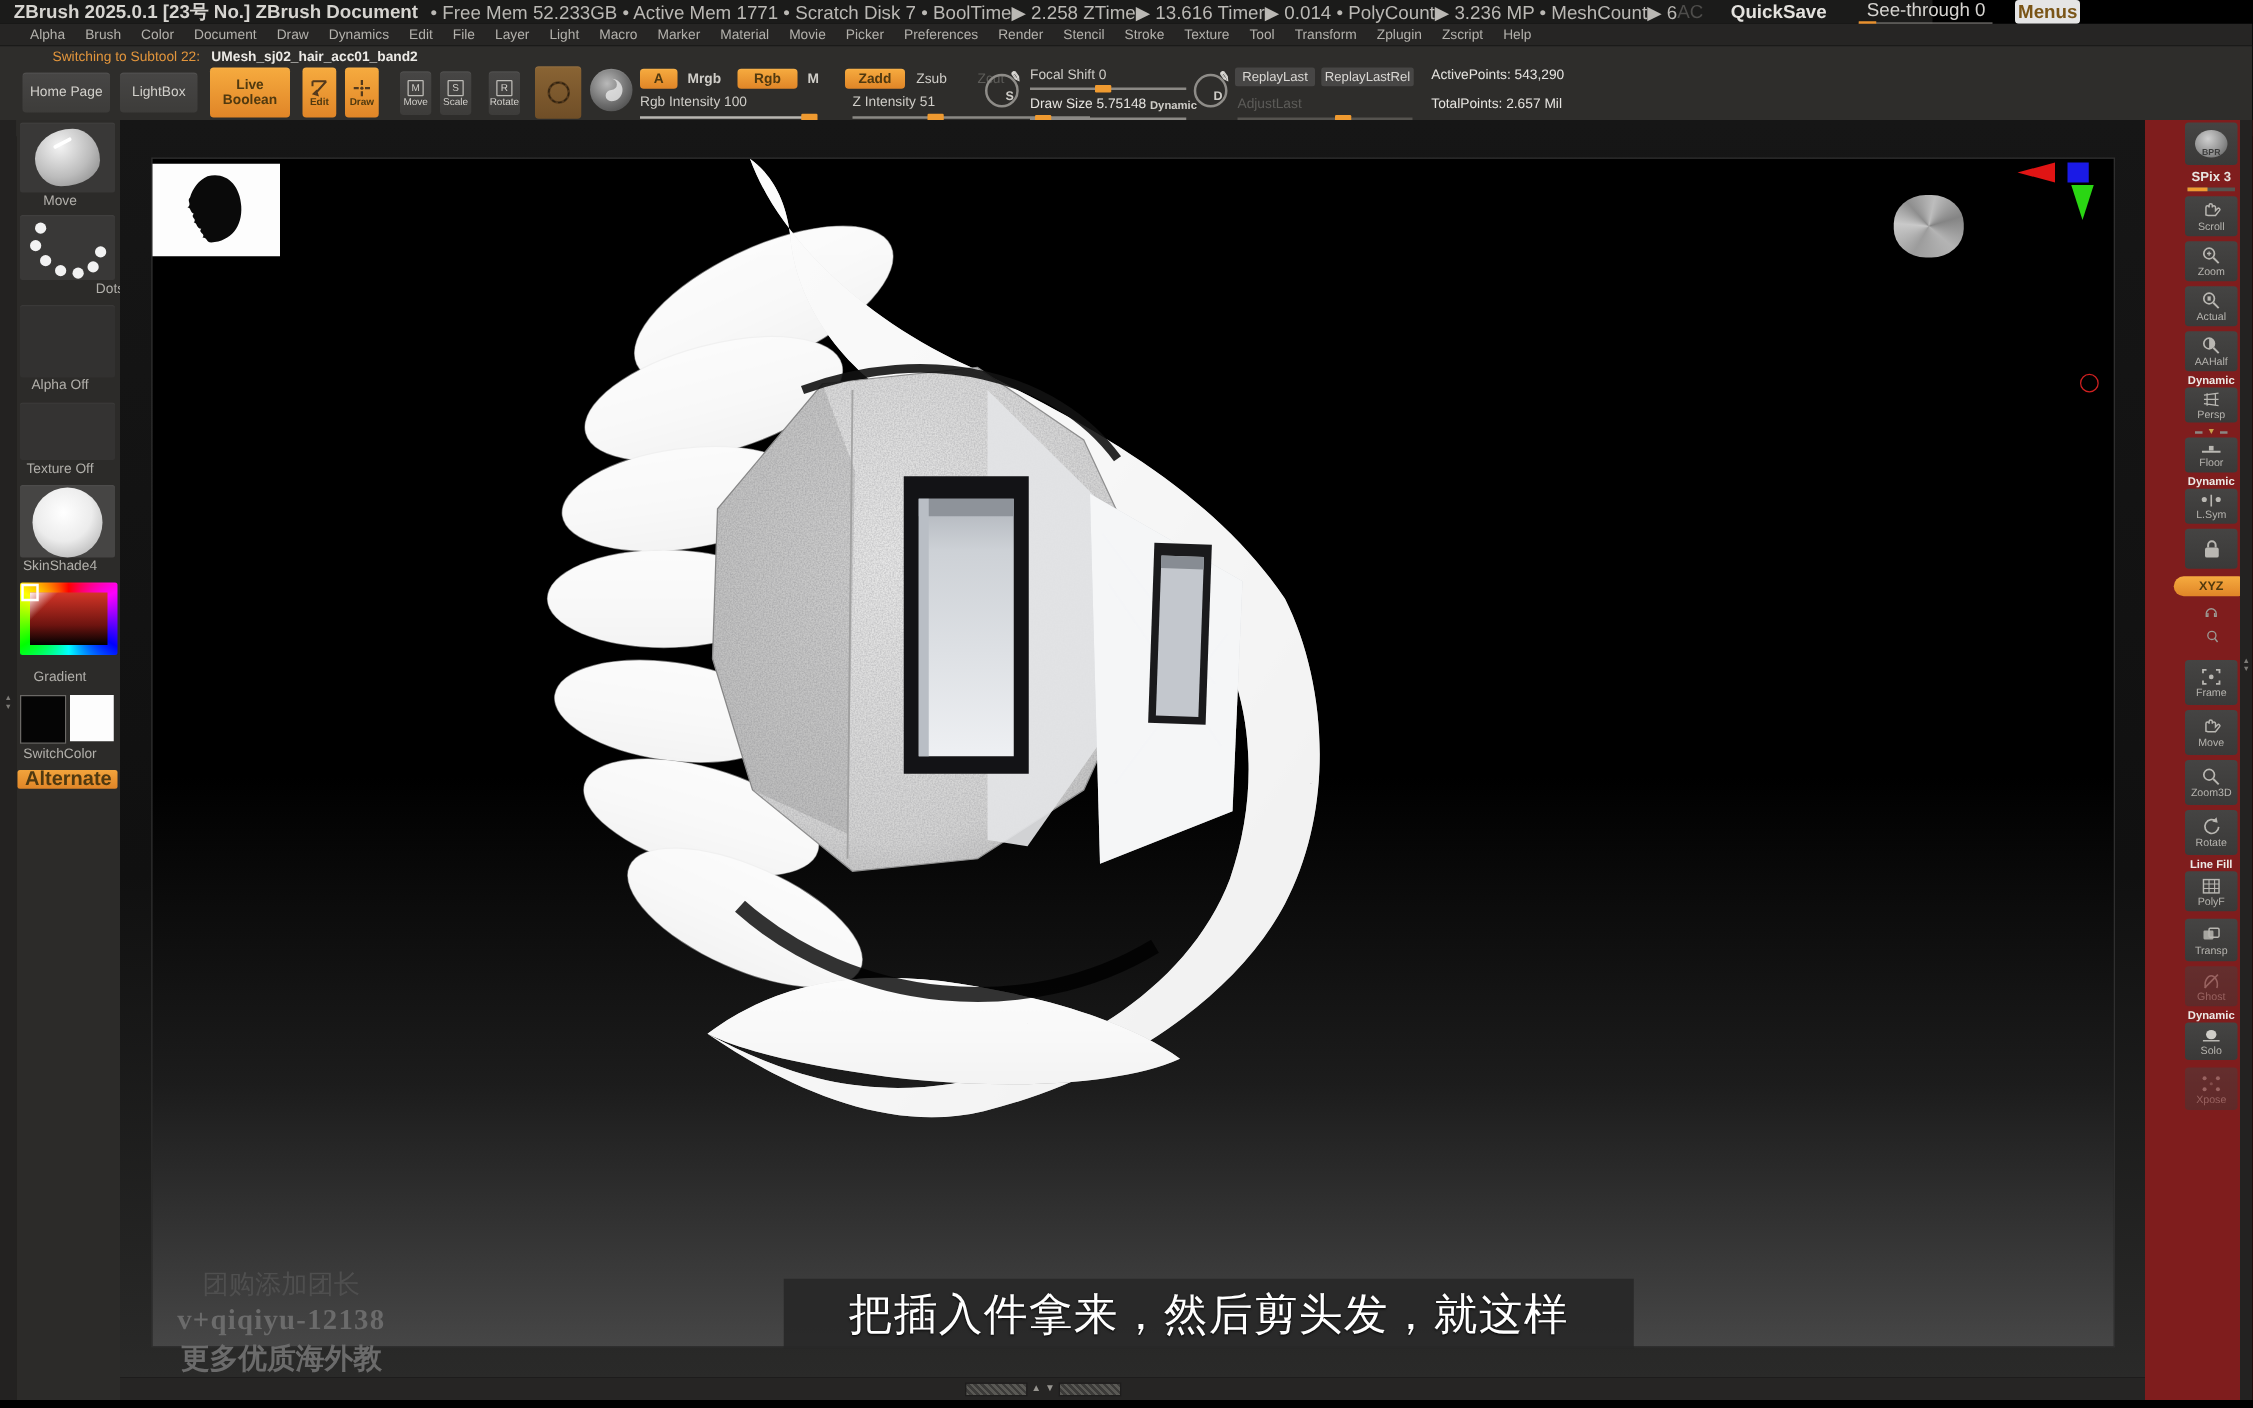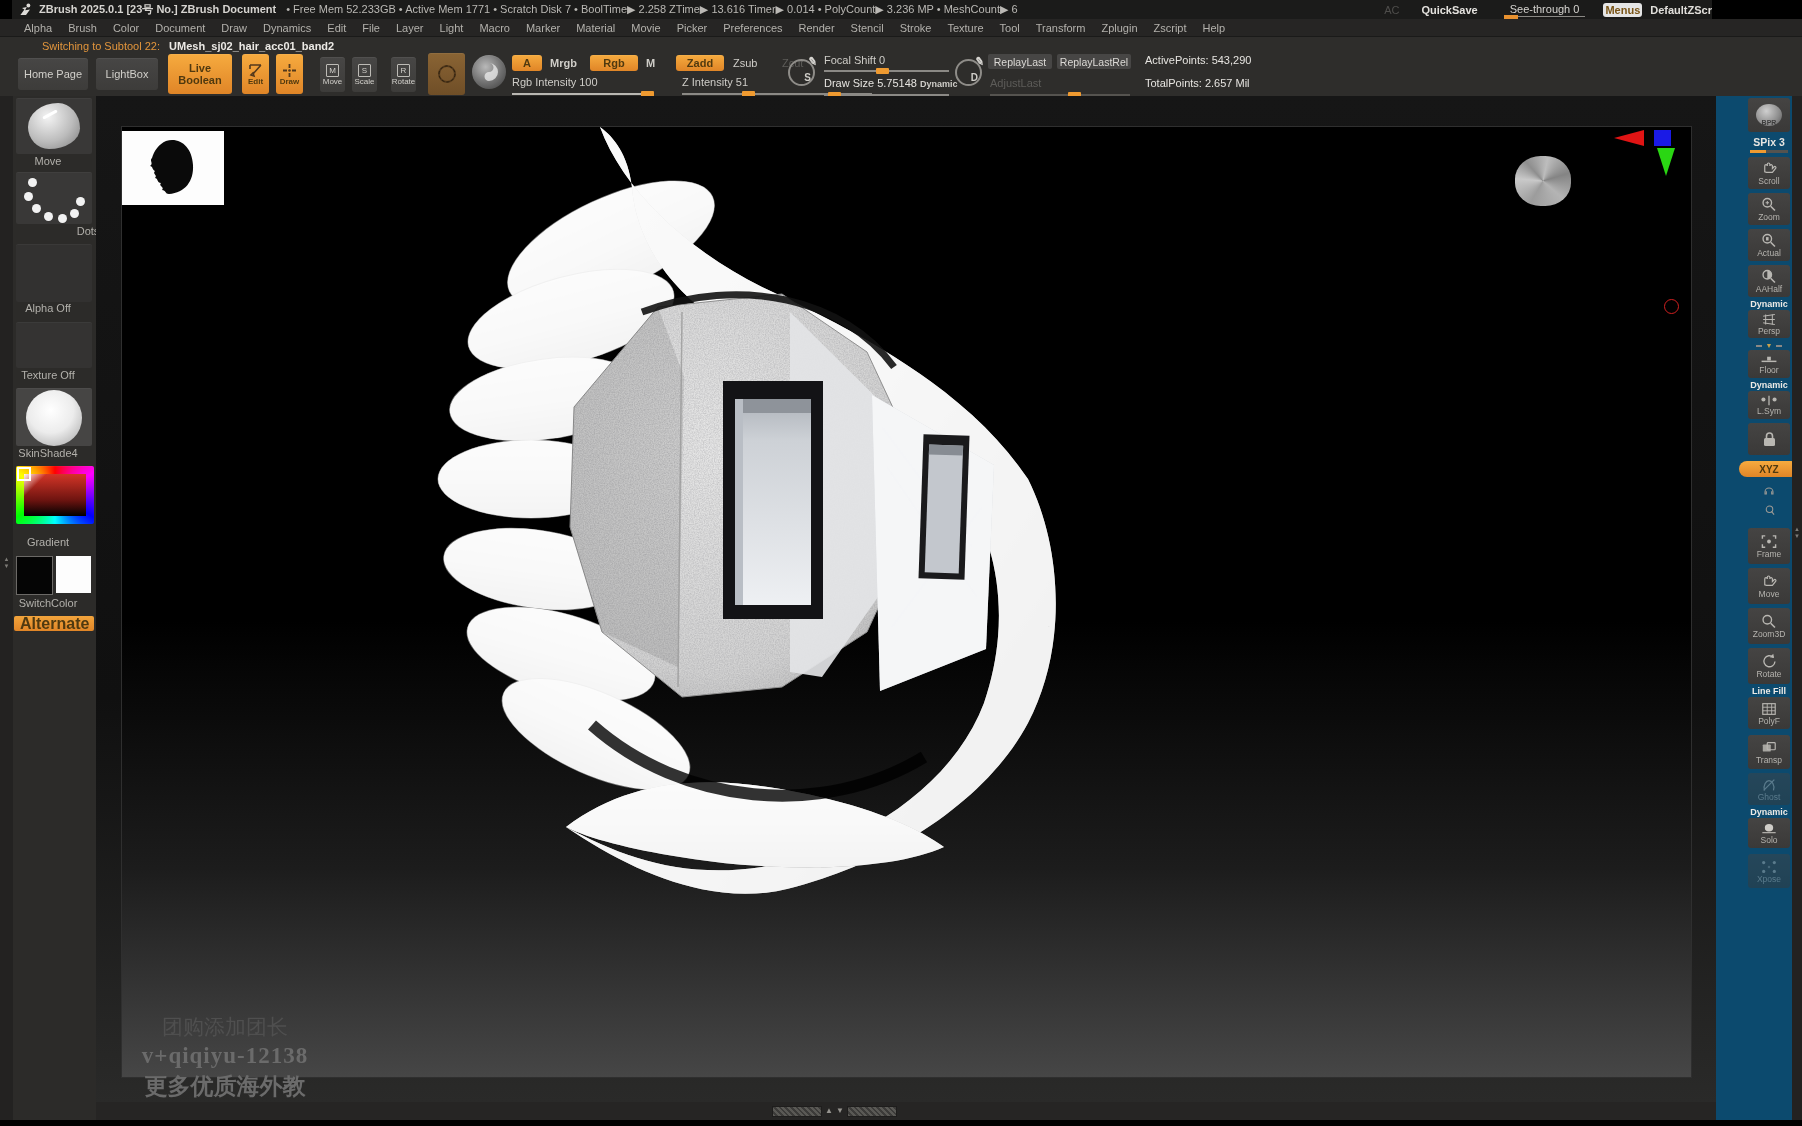--- a/index.html
+++ b/index.html
@@ -1,22 +1,22 @@
 <!DOCTYPE html>
 <html><head>
 <meta charset="utf-8">
 <style>
   html,body{margin:0;padding:0;background:#000;}
   body{width:1802px;height:1126px;position:relative;overflow:hidden;
        font-family:"Liberation Sans",sans-serif;-webkit-font-smoothing:antialiased;}
   .abs{position:absolute;}
 
   
-  #titlebar{left:12px;top:0;width:1700px;height:19px;background:#1b1b1a;display:flex;align-items:center;
-            color:#c9c7c3;font-size:11px;white-space:nowrap;}
+  #titlebar{left:0;top:0;width:1546px;height:19px;background:#1b1b1a;display:flex;align-items:center;
+            color:#c9c7c3;font-size:15px;white-space:nowrap;}
   #titlebar .logo{width:16px;height:13px;margin:0 5px 0 6px;}
   #titlebar .t{margin-right:10px;font-weight:bold;color:#d6d4d0;}
   #titlebar .stats{color:#bab8b4;}
   #titlebar .spacer{flex:1;}
   .tb-ac{color:#4e4d4b;margin-right:22px;}
   .tb-quicksave{color:#e4e2de;font-weight:bold;margin-right:26px;}
   .tb-seethrough{color:#d6d4d0;border-bottom:1px solid #8a8884;padding:0 6px 1px 6px;position:relative;margin-right:18px;}
   .tb-seethrough .knob{position:absolute;left:0;bottom:-3px;width:14px;height:4px;background:#e8912f;}
   .tb-menus{background:#e5e5e5;color:#7a5517;border-radius:3px;padding:1px 2px;font-weight:bold;margin-right:8px;}
   .tb-defzs{color:#e0dedA;font-weight:bold;overflow:hidden;}
@@ -99,21 +99,21 @@
 
   
   #bottomstrip{left:96px;top:1102px;width:1620px;height:18px;background:#262524;display:flex;align-items:center;}
   #hscroll{margin-left:676px;display:flex;align-items:center;gap:3px;}
   .scrollbar-seg{width:48px;height:9px;background:repeating-linear-gradient(45deg,#5a5955 0 2px,#3c3b39 2px 4px);
                  border:1px solid #1e1d1c;}
   .scroll-arrow{color:#96948f;font-size:8px;line-height:8px;}
   #bottomblack{left:0;top:1120px;width:1802px;height:6px;background:#000;}
 
   
-  #rightshelf{left:1716px;top:96px;width:86px;height:1024px;background:#0c4a6e;}
+  #rightshelf{left:1716px;top:96px;width:86px;height:1024px;background:#7f1d1d;}
   #rightcol{position:absolute;left:30px;top:0;width:46px;display:flex;flex-direction:column;align-items:center;}
   .rtile{width:42px;height:32px;background:linear-gradient(#454443,#3a3938);border-radius:3px;margin-top:4px;
          display:flex;flex-direction:column;align-items:center;justify-content:center;color:#b6b4af;}
   .rtile .rl{font-size:8.5px;line-height:9px;color:#b6b4af;}
   .rtile.dim{opacity:.45;}
   .rbold{font-size:9px;font-weight:bold;color:#eceae6;margin-top:3px;line-height:9px;}
   .rspix{font-size:10.5px;color:#e8e6e2;font-weight:bold;margin-top:4px;}
   .rspixslider{width:38px;height:3px;background:#55534f;margin-top:2px;position:relative;}
   .rspixslider i{position:absolute;left:0;top:0;width:16px;height:3px;background:#ef9a30;}
   .rtoggles{display:flex;gap:4px;margin-top:4px;align-items:center;color:#8a8884;font-size:6px;}
@@ -528,20 +528,21 @@
     <div id="navsphere"></div>
     <div id="cursor-ring"></div>
 
     <div id="watermark">
       <div class="w0">团购添加团长</div>
       <div class="w1">v+qiqiyu-12138</div>
       <div class="w2">更多优质海外教程</div>
 
     </div>
 
+    <div id="subtitle">把插入件拿来，然后剪头发，就这样</div>
   </div>
 </div>
 
 <div class="abs" id="bottomstrip">
   <div id="hscroll">
     <div class="scrollbar-seg"></div>
     <span class="scroll-arrow">▲</span>
     <span class="scroll-arrow">▼</span>
     <div class="scrollbar-seg"></div>
   </div>

